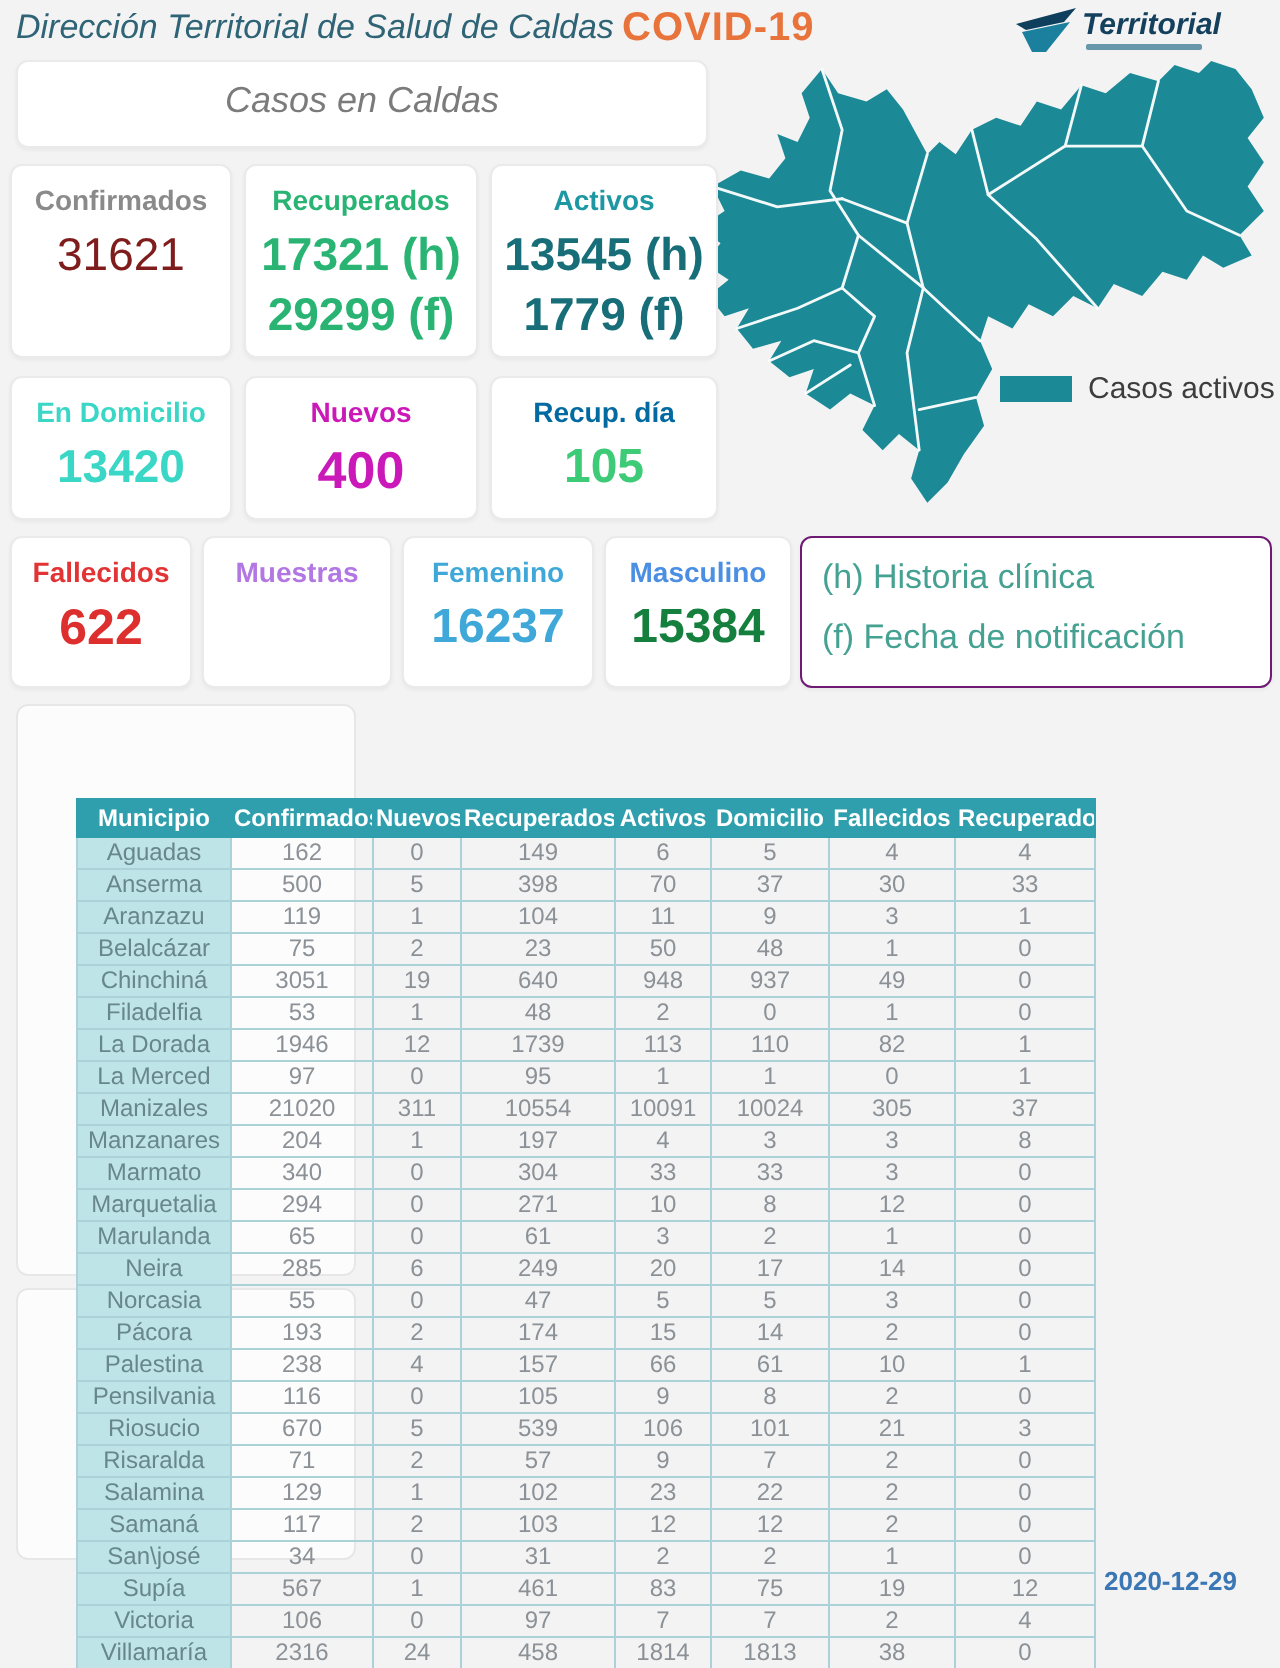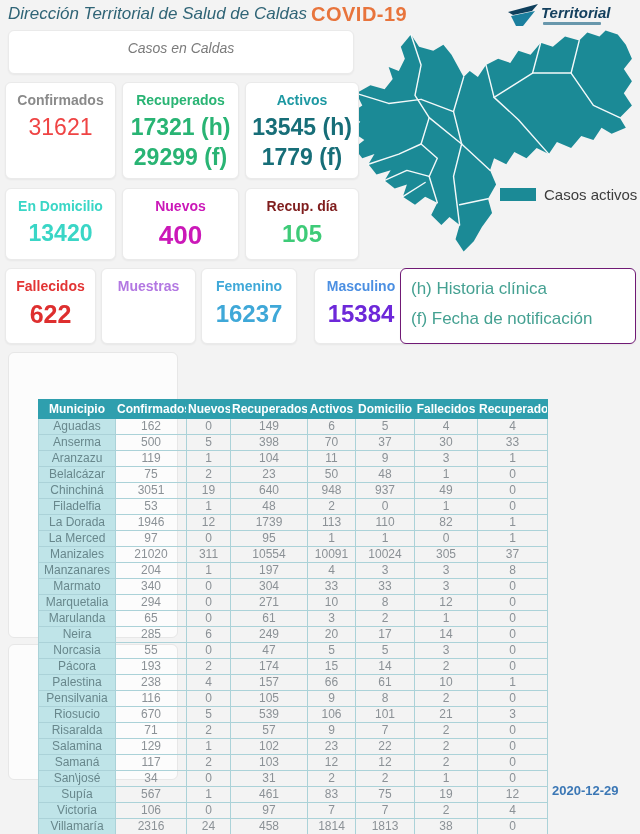--- a/index.html
+++ b/index.html
@@ -24,36 +24,36 @@
   }
   .logo{position:absolute;left:505px;top:2px;width:132px;height:28px;}
   .logo-text{
     position:absolute;left:36px;top:2px;font-size:15px;font-style:italic;
     font-weight:bold;color:#14405e;
   }
   .logo-tagline{position:absolute;left:38px;top:20px;width:58px;height:3px;background:#2c6f8d;opacity:.7;border-radius:1px;}
   
   .title-card{left:8px;top:30px;width:346px;height:44px;}
   .section-title{
-    margin-top:9px;font-size:14px;font-style:italic;color:#7b7b7b;font-weight:500;
+    margin-top:9px;font-size:18px;font-style:italic;color:#7b7b7b;font-weight:500;
   }
   
   .stat-label{font-size:14px;font-weight:bold;margin-top:9px;}
   .stat-value{font-size:23px;font-weight:bold;margin-top:6px;}
   .stat-value.small{margin-top:3px;}
-  .c-gray{color:#8a8a8a}.v-gray{color:#ef4444;font-weight:500;}
+  .c-gray{color:#8a8a8a}.v-gray{color:#7f1d1d;font-weight:500;}
   .c-green{color:#29b474}.v-green{color:#29b474}
   .c-teal{color:#1d98a2}.v-tealdark{color:#176e78}
   .c-turq{color:#3ad6c6}.v-turq{color:#3ad6c6}
   .c-mag{color:#cb18b8}.v-mag{color:#cb18b8;font-size:26px;}
-  .c-grn2{color:#7f1d1d}.v-grn2{color:#3ecb78;font-size:24px;}
+  .c-grn2{color:#0369a1}.v-grn2{color:#3ecb78;font-size:24px;}
   .c-red{color:#e23434}.v-red{color:#de2f2f;font-size:25px;}
   .c-pur{color:#b277e2}.v-pur{color:#a85fe0;font-size:24px;}
   .c-blue1{color:#3fa8d8}.v-blue1{color:#3fa8d8;font-size:24px;}
-  .c-blue2{color:#4b8fe2}.v-blue2{color:#6d28d9;font-size:24px;}
+  .c-blue2{color:#4b8fe2}.v-blue2{color:#15803d;font-size:24px;}
   
   .notes-card{left:400px;top:268px;width:236px;height:76px;border:1px solid #701a75;}
   .note-line{font-size:17px;color:#45a192;text-align:left;margin:10px 0 0 10px;}
   
   .map-wrap{position:absolute;left:340px;top:24px;width:298px;height:242px;}
   .legend{position:absolute;left:500px;top:186px;display:flex;align-items:center;}
   .legend-swatch{width:36px;height:13px;background:#1b8a96;display:inline-block;}
   .legend-label{font-size:15px;color:#3d3d3d;margin-left:8px;}
   
   table{
@@ -160,21 +160,21 @@
   <div class="stat-label c-red">Fallecidos</div>
   <div class="stat-value v-red">622</div>
 </div>
 <div class="card" style="left:101px;top:268px;width:95px;height:76px;">
   <div class="stat-label c-pur">Muestras</div>
 </div>
 <div class="card" style="left:201px;top:268px;width:96px;height:76px;">
   <div class="stat-label c-blue1">Femenino</div>
   <div class="stat-value v-blue1">16237</div>
 </div>
-<div class="card" style="left:314px;top:268px;width:94px;height:76px;">
+<div class="card" style="left:302px;top:268px;width:94px;height:76px;">
   <div class="stat-label c-blue2">Masculino</div>
   <div class="stat-value v-blue2">15384</div>
 </div>
 
 <div class="card notes-card">
   <div class="note-line">(h) Historia clínica</div>
   <div class="note-line">(f) Fecha de notificación</div>
 </div>
 
 <div class="card ghost" style="left:8px;top:352px;width:170px;height:286px;z-index:0;"></div>

